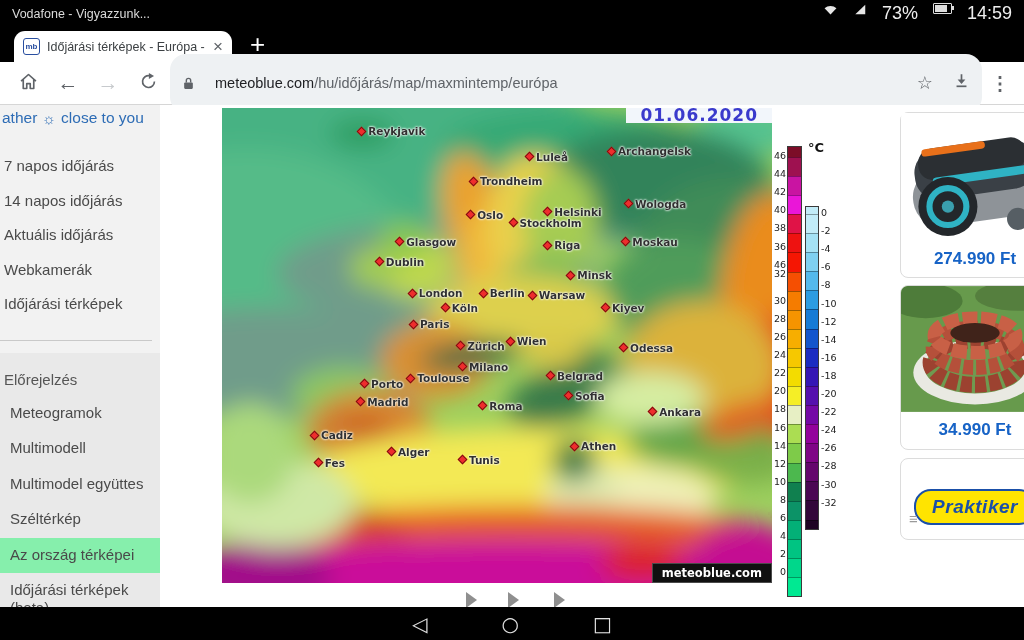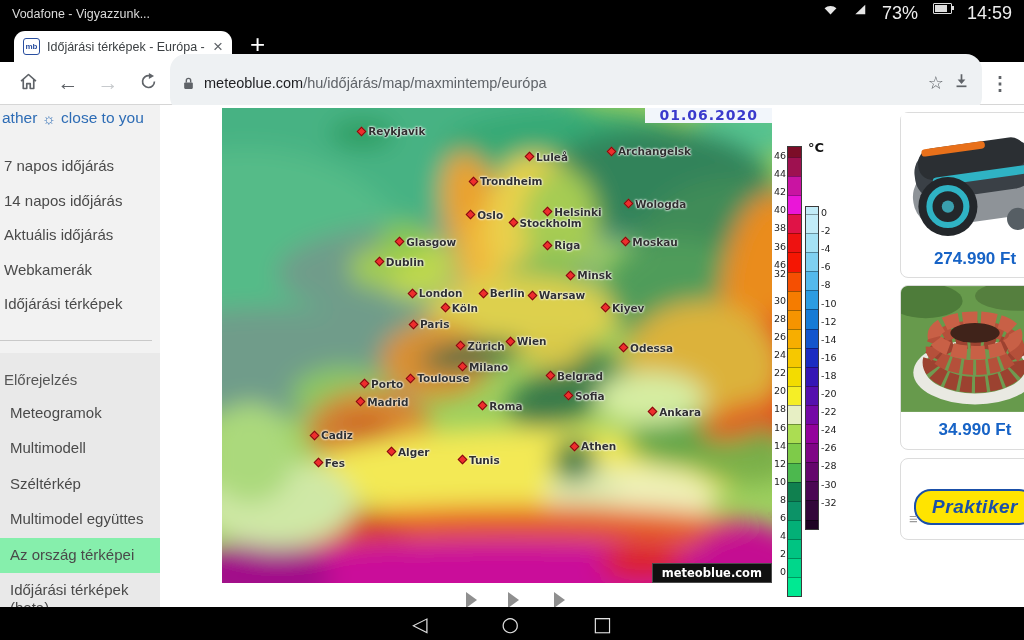--- a/index.html
+++ b/index.html
@@ -24,21 +24,21 @@
   .tab-close{flex:0 0 auto;color:#5f6368;font-size:17px;line-height:17px;}
   .new-tab{position:absolute;left:242px;top:0;height:35px;display:flex;align-items:center;color:#fff;
            font-size:26px;font-weight:300;padding:0 8px;}
 
   
   .toolbar{position:absolute;top:62px;left:0;right:0;height:43px;background:#fff;border-bottom:1px solid #d6d6d6;
            display:flex;align-items:center;padding:0 8px;box-sizing:border-box;}
   .tb-btn{width:40px;text-align:center;flex:0 0 auto;font-size:21px;color:#5f6368;line-height:20px;}
   .tb-btn.disabled{color:#c7cacd;}
   .omnibox{flex:1;height:31px;background:#eef1f3;border-radius:16px;display:flex;align-items:center;
-           padding:14px 12px;gap:9px;margin:0 2px;overflow:hidden;}
+           padding:14px 12px;gap:20px;margin:0 2px;overflow:hidden;}
   .url{flex:1;font-size:14.5px;white-space:nowrap;overflow:hidden;}
   .url .dom{color:#202124;}
   .url .path{color:#5f6368;}
   .ob-icon{flex:0 0 auto;color:#5f6368;font-size:18px;}
   .menu-dots{width:32px;text-align:center;color:#5f6368;font-size:19px;font-weight:bold;}
 
   
   .content{position:absolute;top:105px;left:0;width:1024px;height:502px;background:#fff;overflow:hidden;}
 
   
@@ -55,21 +55,21 @@
   .side-item2.active{background:#86efac;}
 
   
   .map{position:absolute;left:222px;top:3px;width:550px;height:475px;overflow:hidden;background:#9ccf5e;}
   .map svg.field{position:absolute;left:0;top:0;width:100%;height:100%;}
   .city{position:absolute;display:flex;align-items:center;gap:3px;transform:translate(-4px,-7px);}
   .city .dot{width:5px;height:5px;background:#ef2d2d;border:1px solid #7e0f0f;transform:rotate(45deg);flex:0 0 auto;}
   .city .lbl{font-family:"DejaVu Sans",sans-serif;font-size:10.5px;font-weight:bold;color:#303030;white-space:nowrap;
              text-shadow:0 0 2px rgba(255,255,255,.95),0 0 2px rgba(255,255,255,.95),0 0 3px rgba(255,255,255,.8);}
   .date-badge{position:absolute;top:0;right:0;background:#f2f6fb;padding:0 14px;height:15px;line-height:15px;
-              font-family:"DejaVu Sans",sans-serif;font-size:14px;font-weight:bold;color:#3a3acc;letter-spacing:1px;}
+              font-family:"DejaVu Sans",sans-serif;font-size:17px;font-weight:bold;color:#3a3acc;letter-spacing:1px;}
   .watermark{position:absolute;right:0;bottom:0;background:#101010;border:1px solid #4a4a4a;color:#fff;
              font-family:"DejaVu Sans",sans-serif;font-size:11.5px;font-weight:bold;padding:2px 9px;}
 
   
   .legend{position:absolute;left:772px;top:0;width:60px;height:502px;background:#fff;}
   .legend .unit{position:absolute;left:36px;top:35px;font-family:"DejaVu Sans",sans-serif;
                 font-size:13px;font-weight:bold;color:#111;}
   .lg-bar{position:absolute;box-sizing:border-box;border:1px solid #3a3a3a;}
   .lg-bar i{display:block;border-top:1px solid rgba(0,0,0,.35);}
   .lg-bar i:first-child{border-top:none;}
@@ -169,22 +169,22 @@
           <div class="side-item">Aktuális időjárás</div>
           <div class="side-item">Webkamerák</div>
           <div class="side-item">Időjárási térképek</div>
         </div>
       <div class="side-divider"></div>
       <div class="side-lower">
         <div class="side-sect-title">Előrejelzés</div>
         <div id="side-lower-list">
             <div class="side-item2">Meteogramok</div>
             <div class="side-item2">Multimodell</div>
+            <div class="side-item2">Multimodel együttes</div>
             <div class="side-item2">Széltérkép</div>
-            <div class="side-item2">Multimodel együttes</div>
             <div class="side-item2 active">Az ország térképei</div>
             <div class="side-item2">Időjárási térképek (beta)</div>
           </div>
       </div>
     </aside>
 
     <div class="map">
       <svg class="field" viewBox="0 0 550 475" preserveAspectRatio="none">
         <defs>
             <filter id="bl" x="-20%" y="-20%" width="140%" height="140%">

